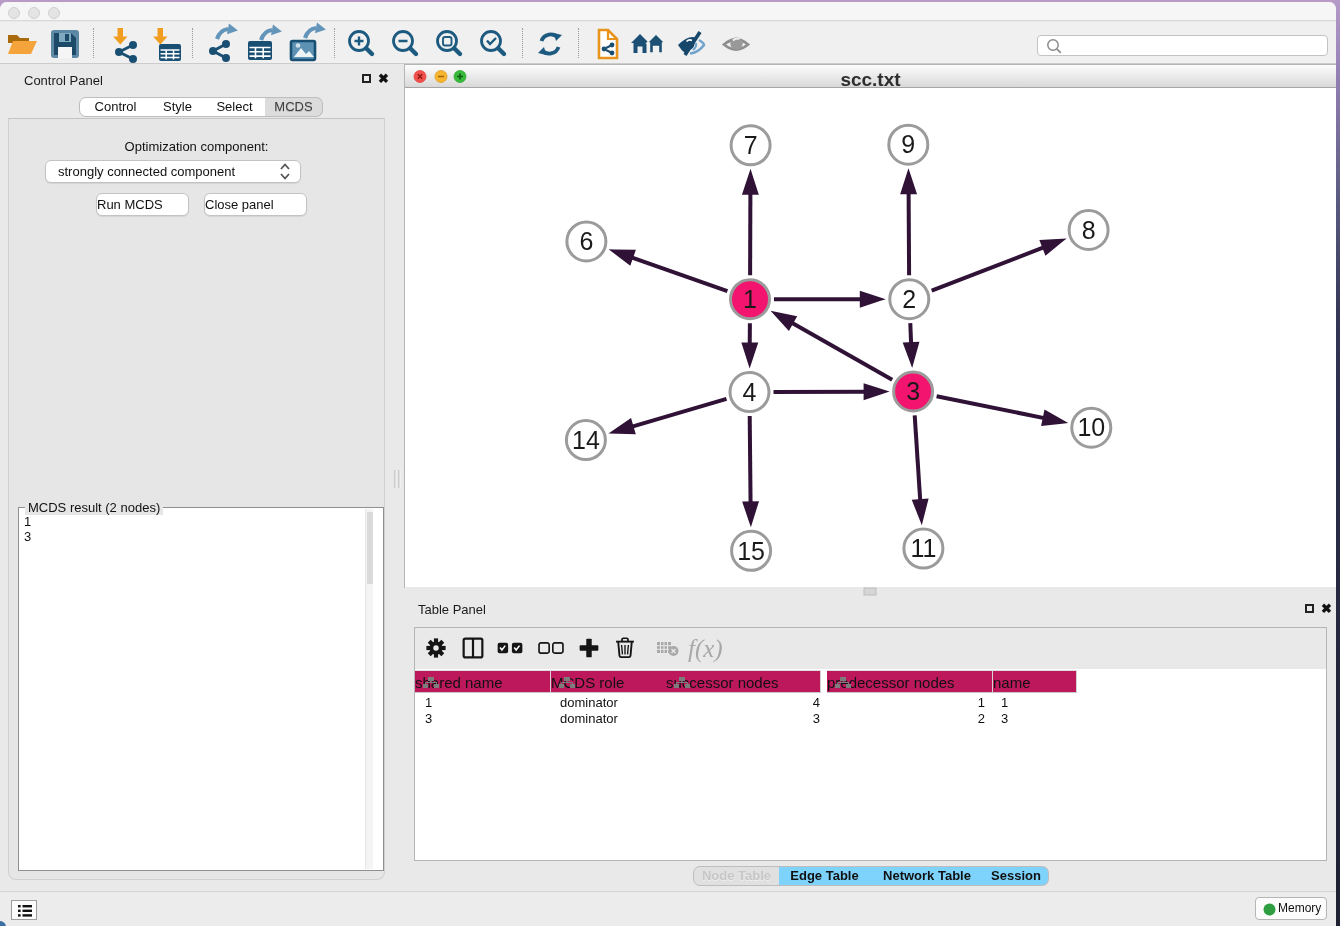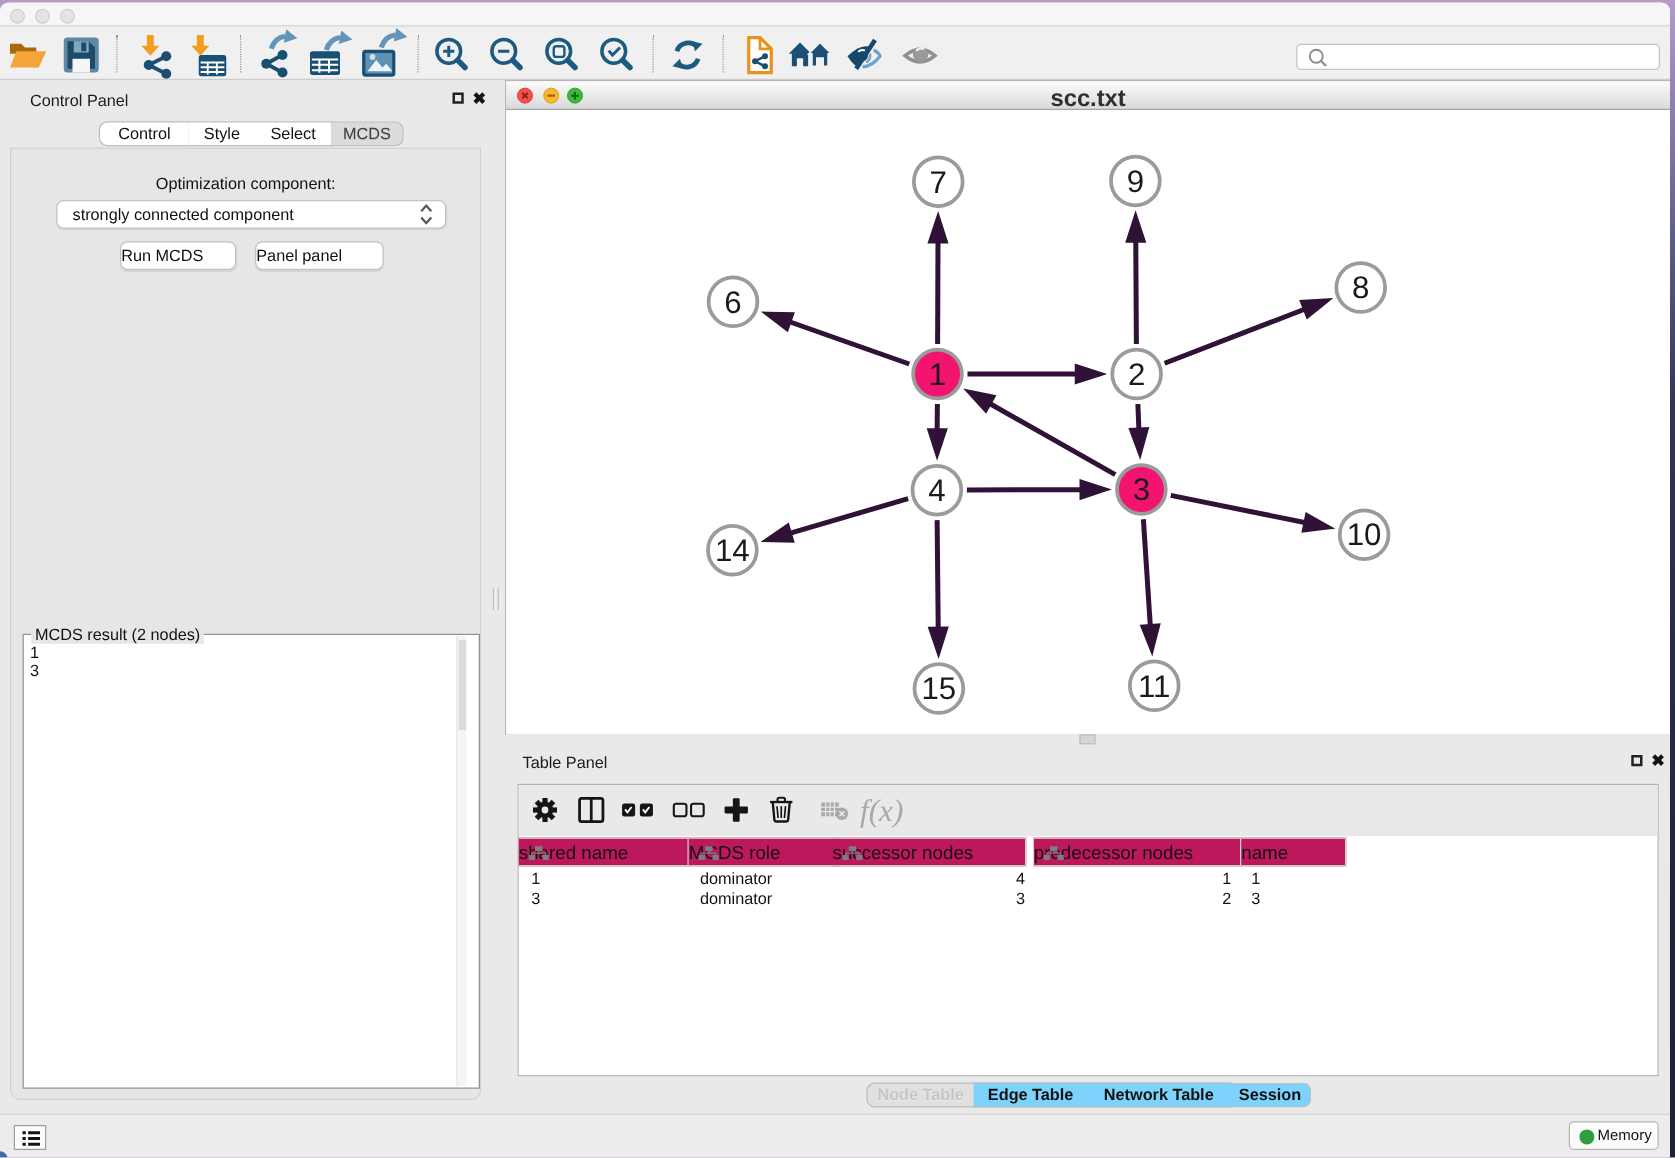--- a/index.html
+++ b/index.html
@@ -185,27 +185,27 @@
   <div class="cp" id="cp">
     <div class="phead" style="position:absolute;left:24px;top:9px">Control Panel</div>
     <div class="flo" style="left:362px;top:10px"></div>
     <div class="xic" style="left:378px;top:7px">✖</div>
     <div class="tab" style="left:79px;width:73px;border-radius:7px 0 0 7px">Control</div>
     <div class="tab" style="left:151px;width:54px;border-left:none">Style</div>
     <div class="tab" style="left:204px;width:62px;border-left:none">Select</div>
     <div class="tab" style="left:265px;width:58px;border-left:none;border-radius:0 7px 7px 0;background:#dcdcdc;color:#404040;text-shadow:0 1px 0 #bbb">MCDS</div>
     <div class="cpcontent">
       <div style="position:absolute;left:0;top:20px;width:375px;text-align:center;font-size:13px;color:#111">Optimization component:</div>
-      <div style="position:absolute;left:36px;top:41px;width:312px;height:23px;background:#fff;border:1px solid #c3c3c3;border-radius:6px;font-size:13px;color:#111;line-height:21px;padding-left:12px;box-shadow:0 1px 1px rgba(0,0,0,0.08)">strongly connected component
+      <div style="position:absolute;left:36px;top:41px;width:256px;height:23px;background:#fff;border:1px solid #c3c3c3;border-radius:6px;font-size:13px;color:#111;line-height:21px;padding-left:12px;box-shadow:0 1px 1px rgba(0,0,0,0.08)">strongly connected component
         <svg width="12" height="17" style="right:9px;top:2px">
             <path d="M2,6 L6,1.5 L10,6 M2,11 L6,15.5 L10,11" fill="none" stroke="#555" stroke-width="1.8"></path>
           </svg>
       </div>
       <div class="btn" style="left:87px;top:74px;width:93px;height:23px">Run MCDS</div>
-      <div class="btn" style="left:195px;top:74px;width:103px;height:23px">Panel panel</div>
+      <div class="btn" style="left:195px;top:74px;width:103px;height:23px">Close panel</div>
       <div style="position:absolute;left:9px;top:388px;width:366px;height:364px;background:#fff;border:1px solid #8f8f8f">
         <div style="position:absolute;left:6px;top:-8px;background:#e6e6e6;padding:0 3px;font-size:13px;color:#111">MCDS result (2 nodes)</div>
         <div style="position:absolute;left:5px;top:6px;font-size:13px;color:#111;line-height:15px">1<br>3</div>
         <div style="position:absolute;left:346px;top:1px;width:8px;height:360px;background:#f4f4f4;border-left:1px solid #e6e6e6">
           <div style="position:absolute;left:1px;top:3px;width:6px;height:72px;background:#dadada"></div>
         </div>
       </div>
     </div>
   </div>
   <svg width="14" height="18" style="left:392px;top:468px">

